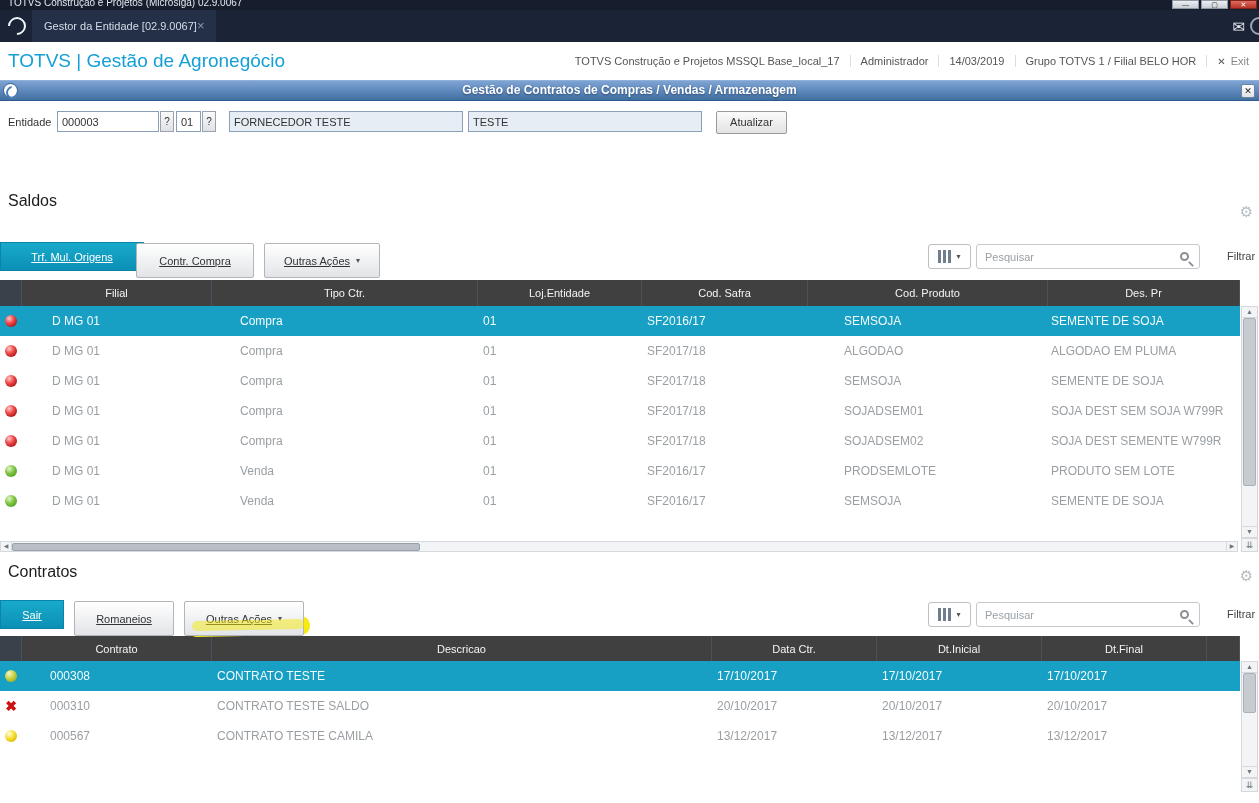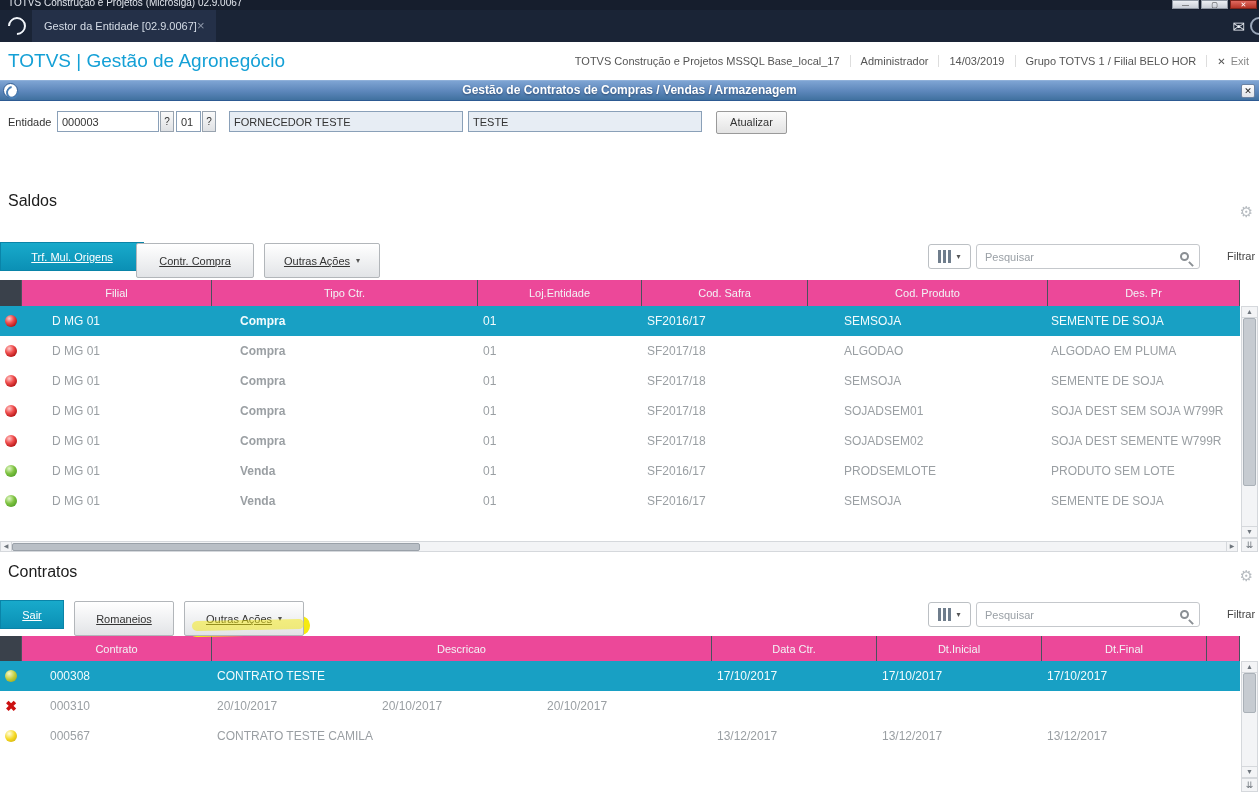--- a/index.html
+++ b/index.html
@@ -76,30 +76,30 @@
   .searchbox { position:absolute; left:976px; top:2px; width:224px; height:25px; background:#fff; border:1px solid #c5c8cc; border-radius:3px; display:flex; align-items:center; }
   .searchbox input { flex:1; border:none; outline:none; font-size:11px; color:#555; padding:0 8px; background:transparent; font-family:"Liberation Sans",sans-serif; }
   .searchbox input::placeholder { color:#9aa0a6; }
   .mag { position:relative; width:9px; height:9px; border:2px solid #8a8f94; border-radius:50%; margin-right:10px; flex:none; }
   .mag::after { content:""; position:absolute; width:2px; height:6px; background:#8a8f94; left:8px; top:7px; transform:rotate(-45deg); }
   .filtrar { position:absolute; left:1227px; top:8px; font-size:11px; color:#444; }
 
   
   .grid { position:absolute; left:0; width:1240px; }
   .t1 { top:280px; } .t2 { top:636px; }
-  .ghead { display:flex; background:#ec4899; }
+  .ghead { display:flex; background:#404040; }
   .t1 .ghead { height:26px; } .t2 .ghead { height:25px; }
   .hcell { color:#f2f4f6; font-size:11px; text-align:center; border-right:1px solid #4a525e; display:flex; align-items:center; justify-content:center; overflow:hidden; white-space:nowrap; }
   .hcell.w-st { background:#3a414b; }
   .trow { display:flex; height:30px; align-items:center; background:#fff; color:#9a9fa3; font-size:12px; }
   .trow.selected { background:#18a0c4; color:#f2fbfd; }
   .cell { overflow:hidden; white-space:nowrap; }
   .w-st { width:22px; display:flex; align-items:center; justify-content:center; flex:none; }
   .t1 .w1{width:190px;} .t1 .w2{width:266px;} .t1 .w3{width:164px;} .t1 .w4{width:166px;} .t1 .w5{width:240px;} .t1 .w6{width:192px;}
-  .t1 .c1{padding-left:30px;} .t1 .c2{padding-left:28px;font-weight:bold;} .t1 .c3{padding-left:5px;} .t1 .c4{padding-left:5px;} .t1 .c5{padding-left:36px;} .t1 .c6{padding-left:3px;}
+  .t1 .c1{padding-left:30px;} .t1 .c2{padding-left:28px;} .t1 .c3{padding-left:5px;} .t1 .c4{padding-left:5px;} .t1 .c5{padding-left:36px;} .t1 .c6{padding-left:3px;}
   .t2 .w1{width:190px;} .t2 .w2{width:500px;} .t2 .w3{width:165px;} .t2 .w4{width:165px;} .t2 .w5{width:165px;} .t2 .w6{width:33px;}
   .t2 .c1{padding-left:28px;} .t2 .c2{padding-left:5px;} .t2 .c3{padding-left:5px;} .t2 .c4{padding-left:5px;} .t2 .c5{padding-left:5px;}
 
   .st { width:12px; height:12px; border-radius:50%; display:inline-block; }
   .st-red { background:radial-gradient(circle at 35% 30%, #ffc9c9 0%, #ef4d4d 40%, #b31414 78%, #8f0b0b 100%); }
   .st-green { background:radial-gradient(circle at 35% 30%, #e2f7c8 0%, #7dc23f 45%, #3f8f1f 100%); }
   .st-yellow { background:radial-gradient(circle at 35% 30%, #ffffe0 0%, #f5d822 50%, #c7a60a 100%); }
   .st-yellowgreen { background:radial-gradient(circle at 35% 30%, #f4f8c8 0%, #c3cc3a 50%, #8f9c14 100%); }
   .xmark { color:#cc1111; font-weight:bold; font-size:14px; line-height:12px; }
 
@@ -366,20 +366,21 @@
       <div class="cell w3 c3">17/10/2017</div>
       <div class="cell w4 c4">17/10/2017</div>
       <div class="cell w5 c5">17/10/2017</div>
       <div class="cell w6"></div>
     </div>
     <div class="trow">
       <div class="cell w-st">
           <span class="xmark">✖</span>
         </div>
       <div class="cell w1 c1">000310</div>
+      <div class="cell w2 c2">CONTRATO TESTE SALDO</div>
       <div class="cell w3 c3">20/10/2017</div>
       <div class="cell w4 c4">20/10/2017</div>
       <div class="cell w5 c5">20/10/2017</div>
       <div class="cell w6"></div>
     </div>
     <div class="trow">
       <div class="cell w-st">
           <span class="st st-yellow"></span>
         </div>
       <div class="cell w1 c1">000567</div>

